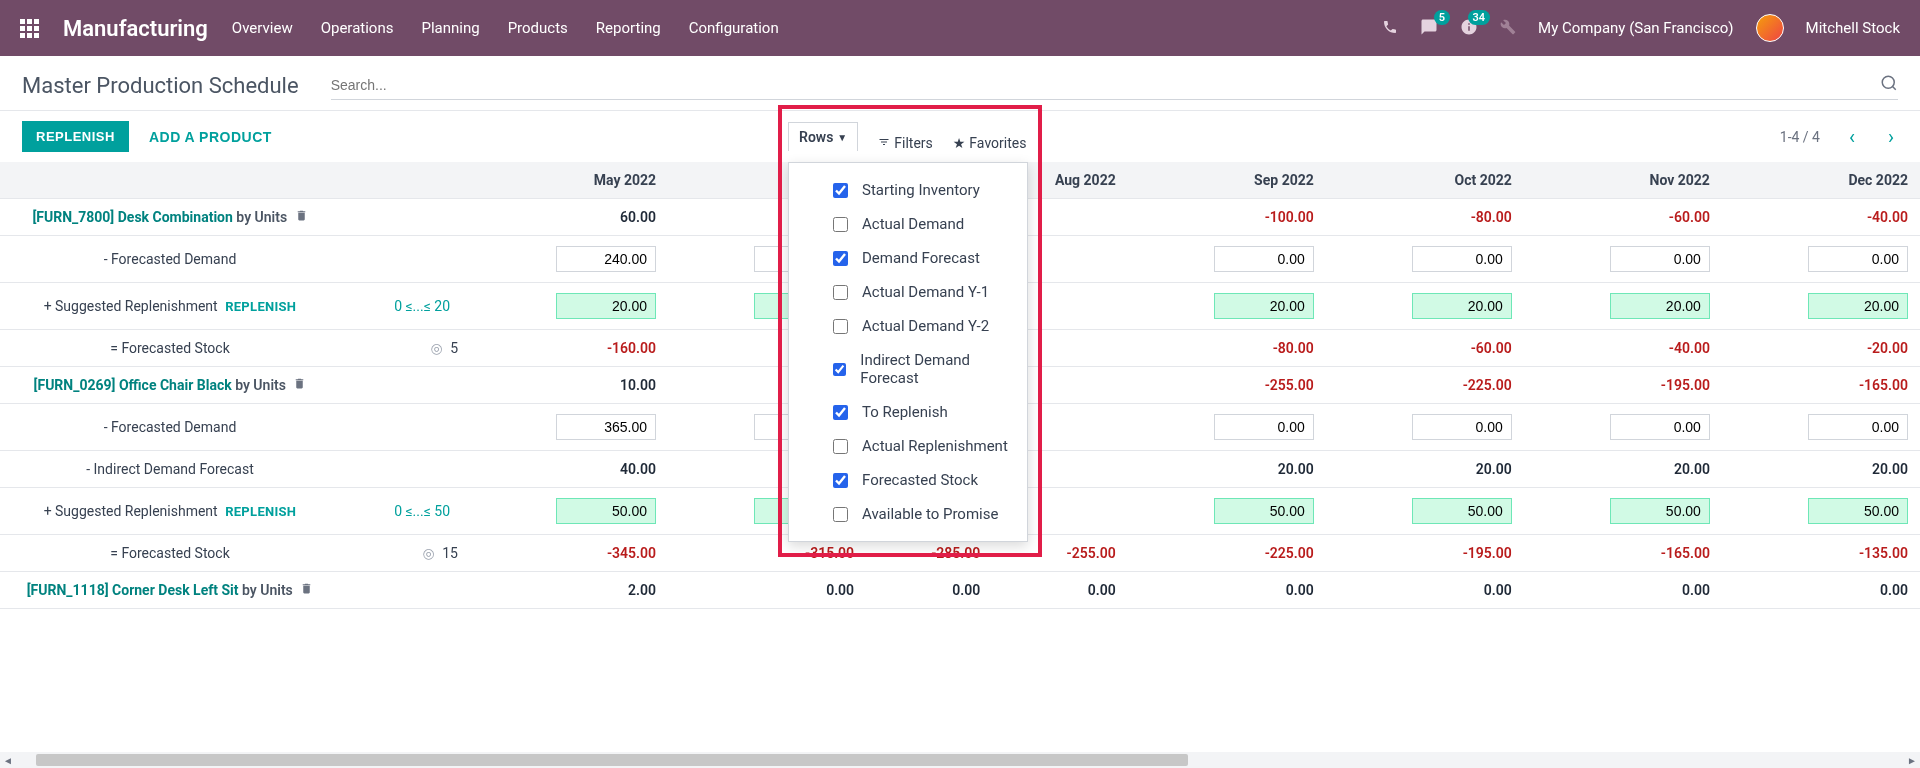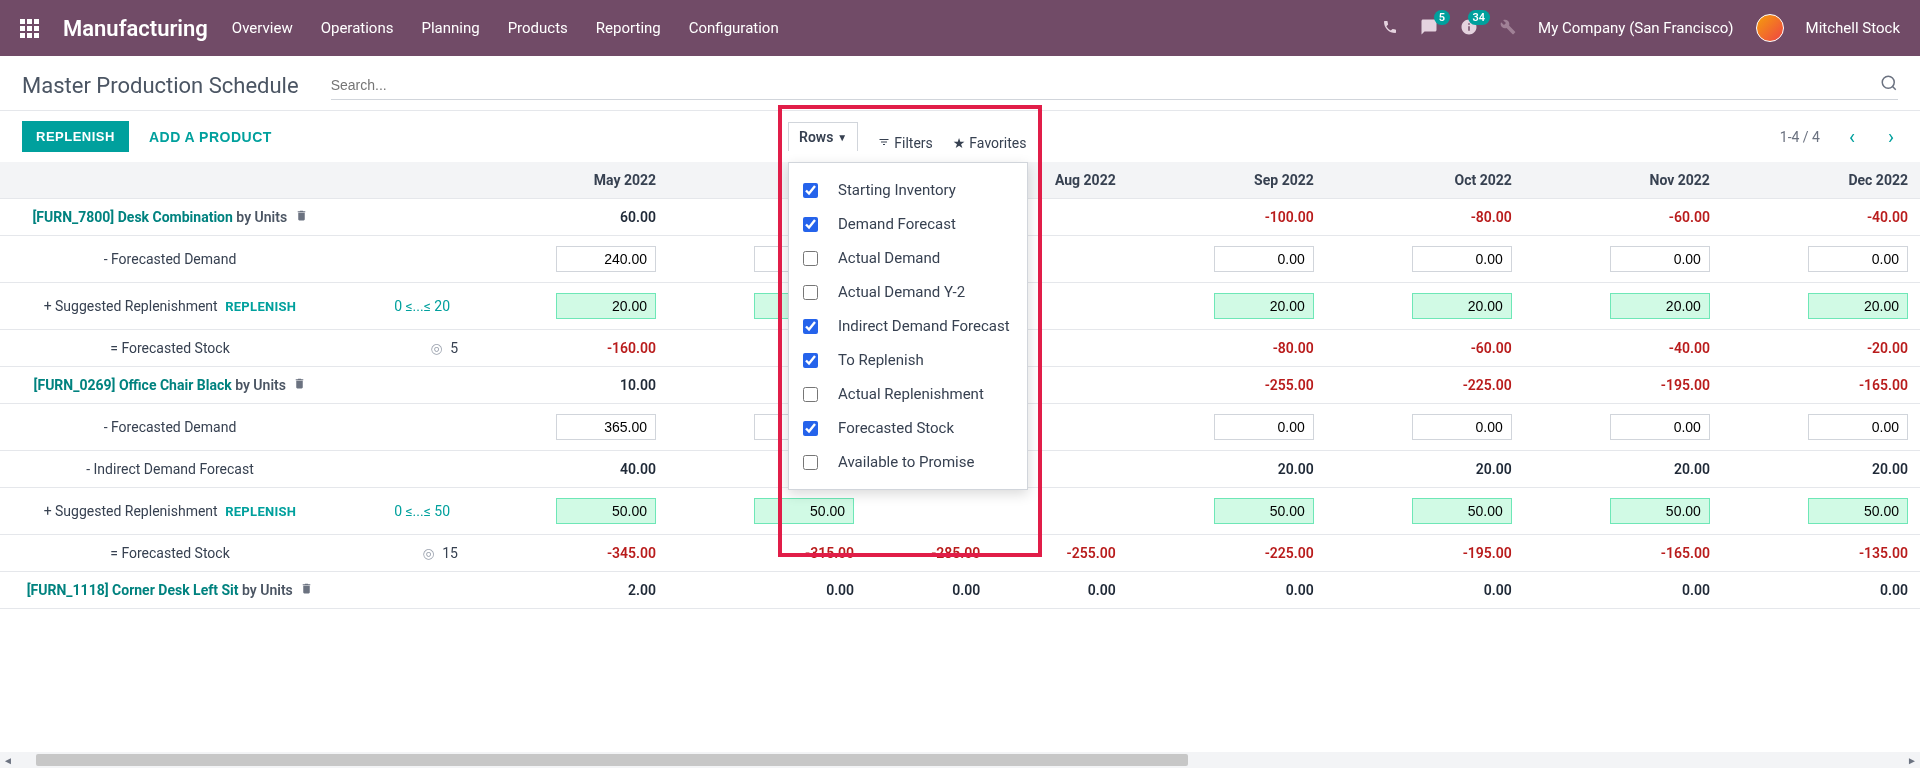--- a/index.html
+++ b/index.html
@@ -25,21 +25,21 @@
 .actionbar { display: flex; align-items: center; padding: 10px 22px; position: relative; }
 .btn-primary { background: #00A09D; color: #fff; border: none; padding: 8px 14px; font-size: 13px; font-weight: 700; letter-spacing: 0.5px; cursor: pointer; }
 .btn-link-teal { color: #00A09D; background: none; border: none; font-size: 14px; font-weight: 700; letter-spacing: 0.5px; cursor: pointer; margin-left: 20px; }
 .toolbar-center { display: flex; align-items: center; gap: 20px; margin-left: auto; position: relative; }
 .filter-item { display: flex; align-items: center; gap: 4px; cursor: pointer; color: #374151; font-size: 14px; }
 .filter-item.active { font-weight: 600; }
 .pager { margin-left: auto; display: flex; align-items: center; gap: 25px; color: #6b7280; }
 .pager-arrow { color: #00A09D; font-size: 20px; cursor: pointer; padding: 0 4px; }
 .highlight-box { position: absolute; border: 4px solid #e11d48; pointer-events: none; z-index: 50; }
 .dropdown { position: absolute; top: 40px; left: 0; background: #fff; border: 1px solid #d1d5db; box-shadow: 0 4px 12px rgba(0,0,0,0.15); padding: 10px 14px; min-width: 240px; z-index: 40; }
-.dropdown-item { display: flex; align-items: center; gap: 20px; padding: 8px 0; cursor: pointer; color: #374151; font-size: 15px; }
+.dropdown-item { display: flex; align-items: center; gap: 14px; padding: 8px 0; cursor: pointer; color: #374151; font-size: 15px; margin-left: 30px; }
 .dropdown-item input[type=checkbox] { width: 15px; height: 15px; accent-color: #2563eb; }
 .grid-wrap { overflow: auto; height: calc(768px - 56px - 62px - 56px - 16px); }
 table { border-collapse: collapse; width: 100%; }
 th, td { padding: 10px 12px; text-align: right; border-bottom: 1px solid #e5e7eb; white-space: nowrap; }
 th:first-child, td:first-child { text-align: left; }
 thead th { background: #f3f4f6; font-weight: 700; color: #374151; position: sticky; top: 0; }
 td.label-cell { text-align: center; color: #374151; }
 .product-code { color: #00827f; font-weight: 700; }
 .product-name { color: #00827f; font-weight: 700; }
 .by-units { color: #4b5563; font-weight: 600; }
@@ -145,26 +145,30 @@
       <span>★</span>
       <span>Favorites</span>
     </div>
 
     <div class="dropdown" id="rows-dropdown">
         <div class="dropdown-item">
           <input type="checkbox" checked="" style="">
           <span>Starting Inventory</span>
         </div>
         <div class="dropdown-item">
+          <input type="checkbox" style="">
+          <span>Actual Demand</span>
+        </div>
+        <div class="dropdown-item">
           <input type="checkbox" checked="" style="">
           <span>Demand Forecast</span>
         </div>
         <div class="dropdown-item">
           <input type="checkbox" style="">
-          <span>Actual Demand</span>
+          <span>Actual Demand Y-1</span>
         </div>
         <div class="dropdown-item">
           <input type="checkbox" style="">
           <span>Actual Demand Y-2</span>
         </div>
         <div class="dropdown-item">
           <input type="checkbox" checked="" style="">
           <span>Indirect Demand Forecast</span>
         </div>
         <div class="dropdown-item">

